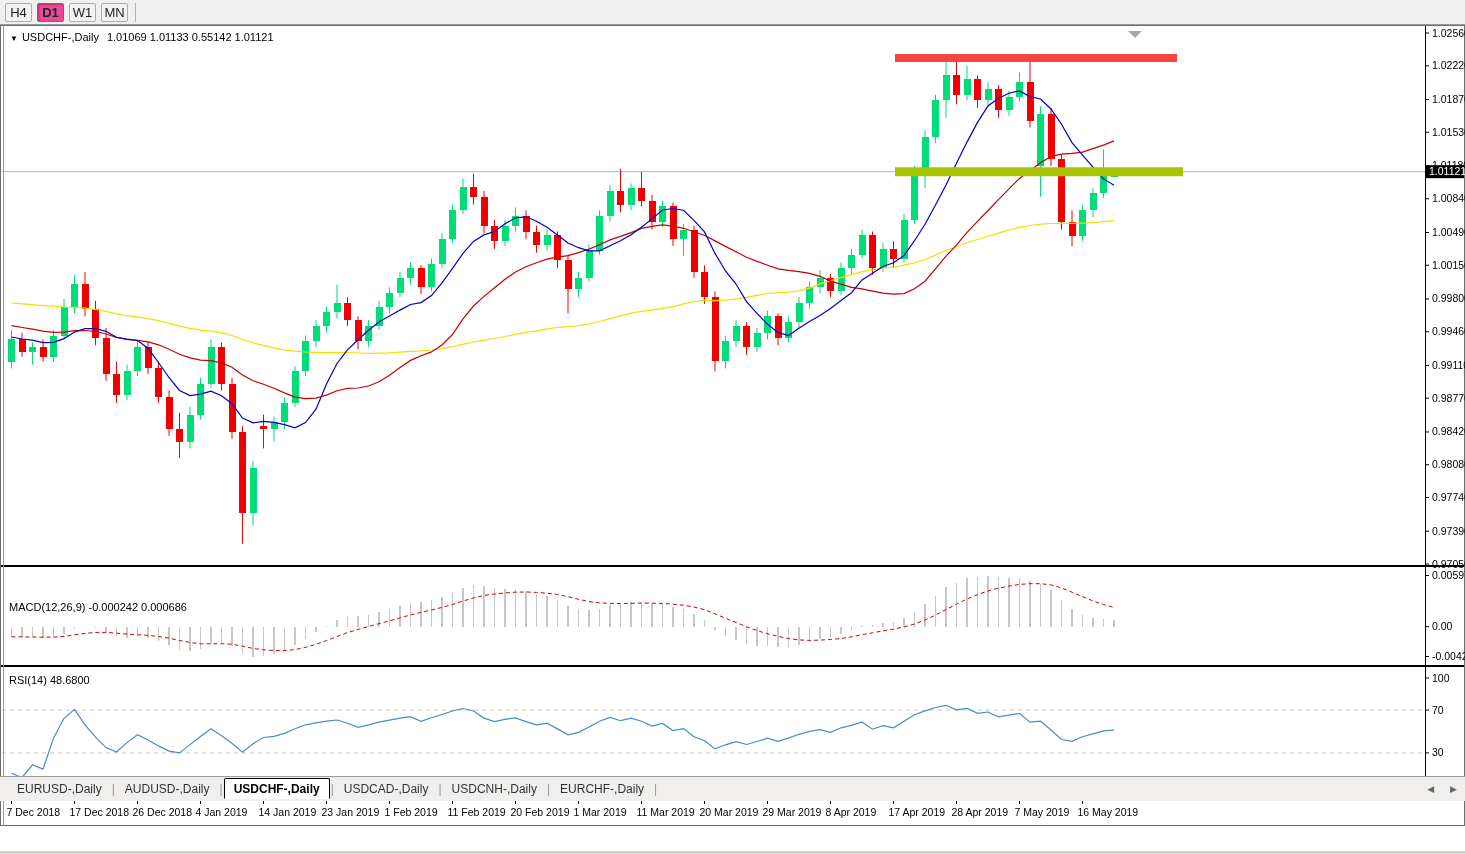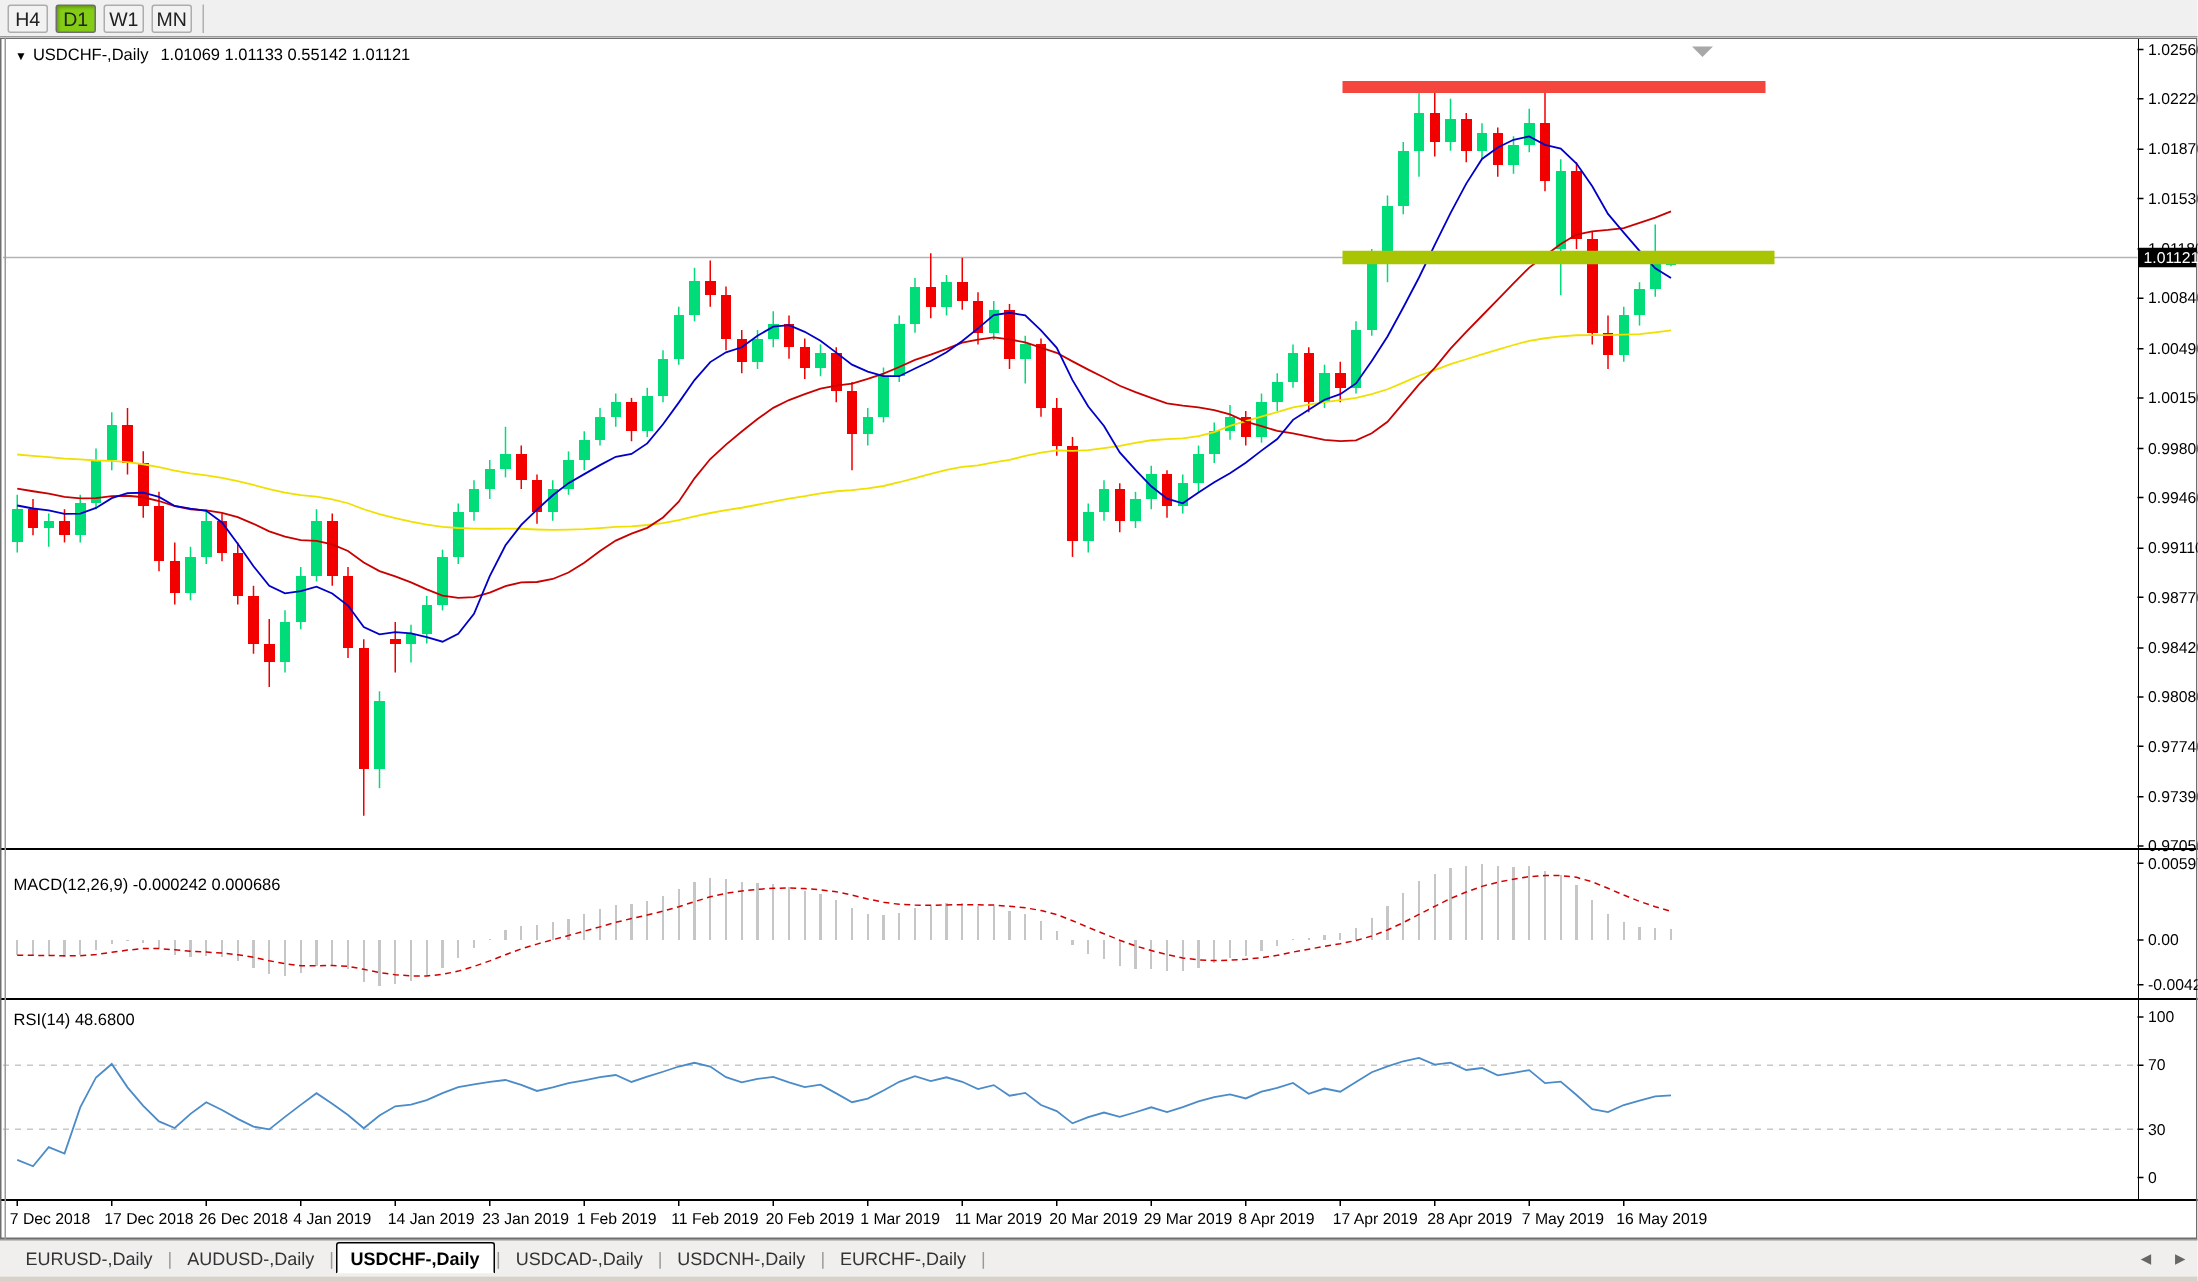--- a/index.html
+++ b/index.html
@@ -4,33 +4,33 @@
 <style>
   html,body{margin:0;padding:0;background:#fff;}
   body{width:1465px;height:854px;overflow:hidden;position:relative;
        font-family:"Liberation Sans",sans-serif;-webkit-font-smoothing:antialiased;}
   
   .toolbar{position:absolute;top:0;left:0;width:1465px;height:25px;background:#f0f0f0;
            border-bottom:1px solid #9a9a9a;display:flex;align-items:center;box-sizing:border-box;}
   .tfbtn{display:inline-block;width:27px;height:19px;line-height:18px;text-align:center;
          font-size:13px;color:#222;background:#f2f2f2;border:1px solid #adadad;border-radius:2px;
          margin-left:5px;box-sizing:border-box;cursor:default;user-select:none;}
-  .tfbtn.active{background:#84cc16;border-color:#6e6e6e;box-shadow:inset 1px 1px 2px rgba(0,0,0,.25);font-weight:normal;}
+  .tfbtn.active{background:#ec4899;border-color:#6e6e6e;box-shadow:inset 1px 1px 2px rgba(0,0,0,.25);font-weight:bold;}
   .tb-sep{display:inline-block;width:1px;height:19px;background:#b0b0b0;margin-left:7px;}
   
   .chart-window{position:absolute;top:25px;left:0;width:1465px;height:801px;background:#fff;}
   .chart-window svg{position:absolute;top:0;left:0;}
   .overlay-label{position:absolute;font-size:11px;color:#000;white-space:nowrap;z-index:5;}
   .title-row{top:6px;left:10px;}
   .title-row .dd{font-size:8px;color:#000;margin-right:4px;}
   .title-row .sym{margin-right:8px;}
-  .macd-label{top:559px;left:9px;text-align:center;}
+  .macd-label{top:576px;left:9px;text-align:center;}
   .rsi-label{top:649px;left:9px;}
   
-  .tabbar{position:absolute;top:826px;left:0;width:1465px;height:25px;background:#f0efee;
+  .tabbar{position:absolute;top:776px;left:0;width:1465px;height:25px;background:#f0efee;
           border-top:1px solid #9a9a9a;display:flex;align-items:center;box-sizing:border-box;font-size:12px;}
   .tabbar .spacer{flex:1;}
   .tab{padding:2px 9px;color:#333;cursor:default;user-select:none;white-space:nowrap;}
   .tab.active{background:#fff;border:1px solid #000;border-bottom:1px solid #fff;font-weight:bold;color:#000;
               margin-top:-2px;padding-top:3px;border-radius:2px 2px 0 0;}
   .tab-div{color:#999;margin:0 1px;}
   .tab-arrow{font-size:9px;color:#666;margin:0 8px;cursor:default;}
   .statusstrip{position:absolute;top:851px;left:0;width:1465px;height:3px;background:#d6d2ca;}
 </style>
 </head>

